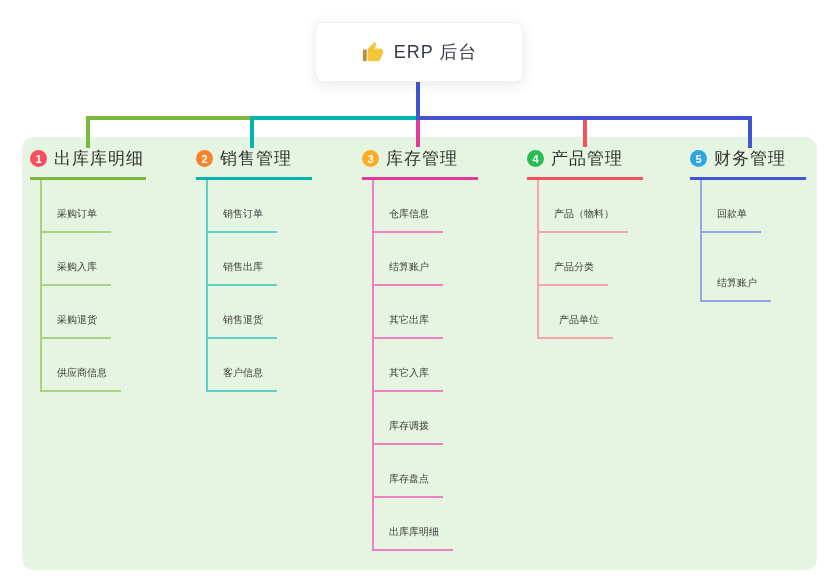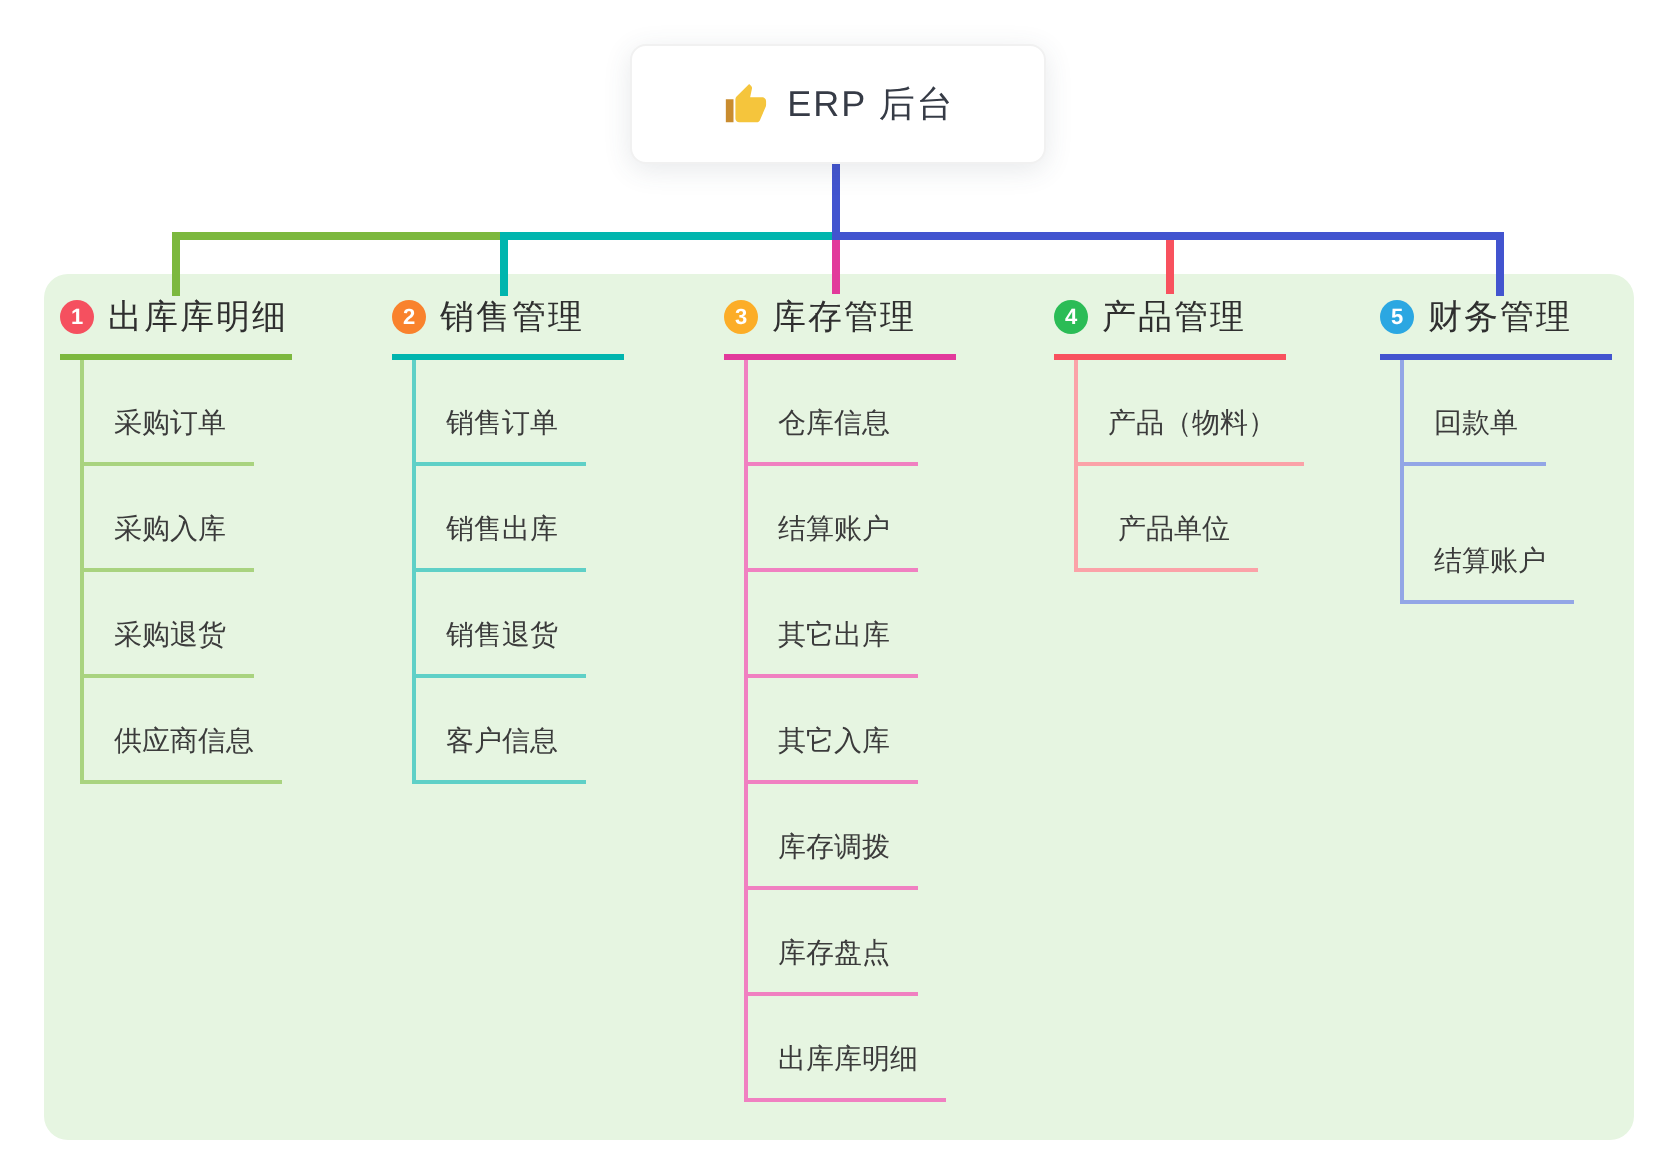--- a/index.html
+++ b/index.html
@@ -33,21 +33,21 @@
   .branch { position:absolute; top:147px; }
   .b1{left:30px} .b2{left:196px} .b3{left:362px} .b4{left:527px} .b5{left:690px}
   .branch-head { display:flex; align-items:center; gap:7px; width:116px;
     padding-bottom:7px; border-bottom:3px solid #999; cursor:pointer; }
   .badge { width:17px; height:17px; border-radius:50%; background:#999; color:#fff;
     font-size:11px; font-weight:bold; display:flex; align-items:center; justify-content:center; flex:0 0 17px; }
   .branch-label { font-size:17px; color:#2f2f2f; letter-spacing:1px; white-space:nowrap; }
   .items { margin-left:10px; border-left:2px solid #ccc; width:fit-content; }
   .item { height:53px; display:flex; align-items:flex-end; width:fit-content;
     padding:0 14px 10px 15px; border-bottom:2px solid #ccc;
-    font-size:14px; color:#3b3b3b; white-space:nowrap; cursor:pointer; }
+    font-size:10px; color:#3b3b3b; white-space:nowrap; cursor:pointer; }
 </style>
 </head>
 <body>
 
 <div class="stage">
 
   <div class="panel" style="background-color: rgb(230, 245, 225);"></div>
 
   <div class="connector root-drop" style="background-color: rgb(66, 84, 207);"></div>
   <div class="connector bus-1" style="background-color: rgb(124, 184, 62);"></div>
@@ -112,20 +112,21 @@
         </div>
   </div>
 
   <div class="branch b4">
     <div class="branch-head" style="border-bottom-color: rgb(248, 81, 94);">
       <span class="badge" style="background: rgb(43, 188, 86);">4</span>
       <span class="branch-label">产品管理</span>
     </div>
     <div class="items" style="border-left-color: rgb(251, 162, 168);">
           <div class="item" style="border-bottom-color: rgb(251, 162, 168);">产品（物料）</div>
+          <div class="item" style="border-bottom-color: rgb(251, 162, 168);">产品分类</div>
           <div class="item" style="border-bottom-color: rgb(251, 162, 168); padding-left: 20px;">产品单位</div>
         </div>
   </div>
 
   <div class="branch b5">
     <div class="branch-head" style="border-bottom-color: rgb(66, 84, 207);">
       <span class="badge" style="background: rgb(43, 167, 226);">5</span>
       <span class="branch-label">财务管理</span>
     </div>
     <div class="items" style="border-left-color: rgb(147, 166, 230);">

